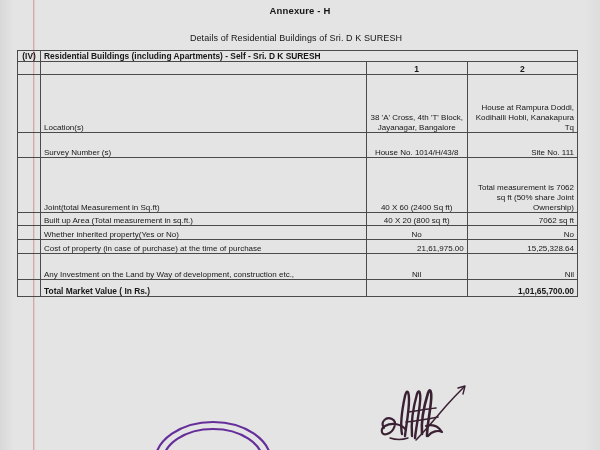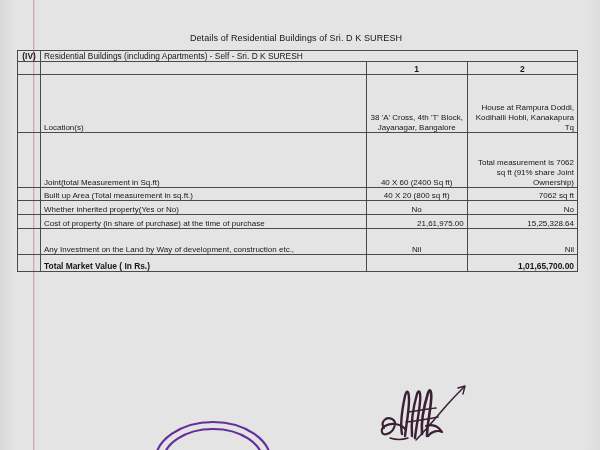--- a/index.html
+++ b/index.html
@@ -82,21 +82,21 @@
     vertical-align: bottom;
     line-height: 1.22;
     color: #171717;
   }
   .c-idx  { width: 23px;  text-align: center; vertical-align: top; }
   .c-lbl  { width: 325px; }
   .c-v1   { width: 101px; text-align: center; }
   .c-v2   { width: 110px; text-align: right; }
 
   .hdr-title td {
-    font-weight: normal;
+    font-weight: bold;
     font-size: 8.4px;
     padding-top: 1px;
     padding-bottom: 1px;
     vertical-align: middle;
   }
   .hdr-title .c-idx { font-weight: bold; }
   .colnum td {
     text-align: center;
     font-weight: bold;
     font-size: 8.5px;
@@ -143,20 +143,21 @@
   }
 </style>
 </head>
 <body>
 
 <div class="page">
 
   <div class="margin-line"></div>
   <div class="margin-line2"></div>
 
+  <div class="title">Annexure - H</div>
   <div class="subtitle">Details of Residential Buildings of Sri. D K SURESH</div>
 
   <div class="tbl-wrap">
     <table class="main">
       <colgroup>
         <col class="c-idx">
           <col class="c-lbl">
           <col class="c-v1">
           <col class="c-v2">
       </colgroup>
@@ -174,46 +175,52 @@
         <td class="c-v2">2</td>
       </tr>
 
       <tr style="height:58px">
         <td class="c-idx"></td>
         <td class="c-lbl bot">Location(s)</td>
         <td class="c-v1 mid">38 'A' Cross, 4th 'T' Block, Jayanagar, Bangalore</td>
         <td class="c-v2 mid">House at Rampura Doddi, Kodihalli Hobli, Kanakapura Tq</td>
       </tr>
 
+      <tr style="height:25px">
+        <td class="c-idx"></td>
+        <td class="c-lbl mid">Survey Number (s)</td>
+        <td class="c-v1 mid">House No. 1014/H/43/8</td>
+        <td class="c-v2 mid">Site No. 111</td>
+      </tr>
 
       <tr style="height:55px">
         <td class="c-idx"></td>
         <td class="c-lbl bot">Joint(total Measurement in Sq.ft)</td>
         <td class="c-v1 bot">40 X 60 (2400 Sq ft)</td>
-        <td class="c-v2 mid">Total measurement is 7062 sq ft (91% share Joint Ownership)</td>
+        <td class="c-v2 mid">Total measurement is 7062 sq ft (50% share Joint Ownership)</td>
       </tr>
 
       <tr style="height:13px">
         <td class="c-idx"></td>
         <td class="c-lbl mid">Built up Area (Total measurement in sq.ft.)</td>
         <td class="c-v1 mid">40 X 20 (800 sq ft)</td>
         <td class="c-v2 mid">7062 sq ft</td>
       </tr>
 
       <tr style="height:14px">
         <td class="c-idx"></td>
         <td class="c-lbl mid">Whether inherited property(Yes or No)</td>
         <td class="c-v1 mid">No</td>
         <td class="c-v2 mid">No</td>
       </tr>
 
 
       <tr style="height:14px">
         <td class="c-idx"></td>
-        <td class="c-lbl mid">Cost of property (in share of purchase) at the time of purchase</td>
+        <td class="c-lbl mid">Cost of property (in case of purchase) at the time of purchase</td>
         <td class="c-v1 mid rt">21,61,975.00</td>
         <td class="c-v2 mid rt">15,25,328.64</td>
       </tr>
 
       <tr style="height:26px">
         <td class="c-idx"></td>
         <td class="c-lbl mid nowrapish">Any Investment on the Land by Way of development, construction etc.,</td>
         <td class="c-v1 mid">Nil</td>
         <td class="c-v2 mid">Nil</td>
       </tr>

